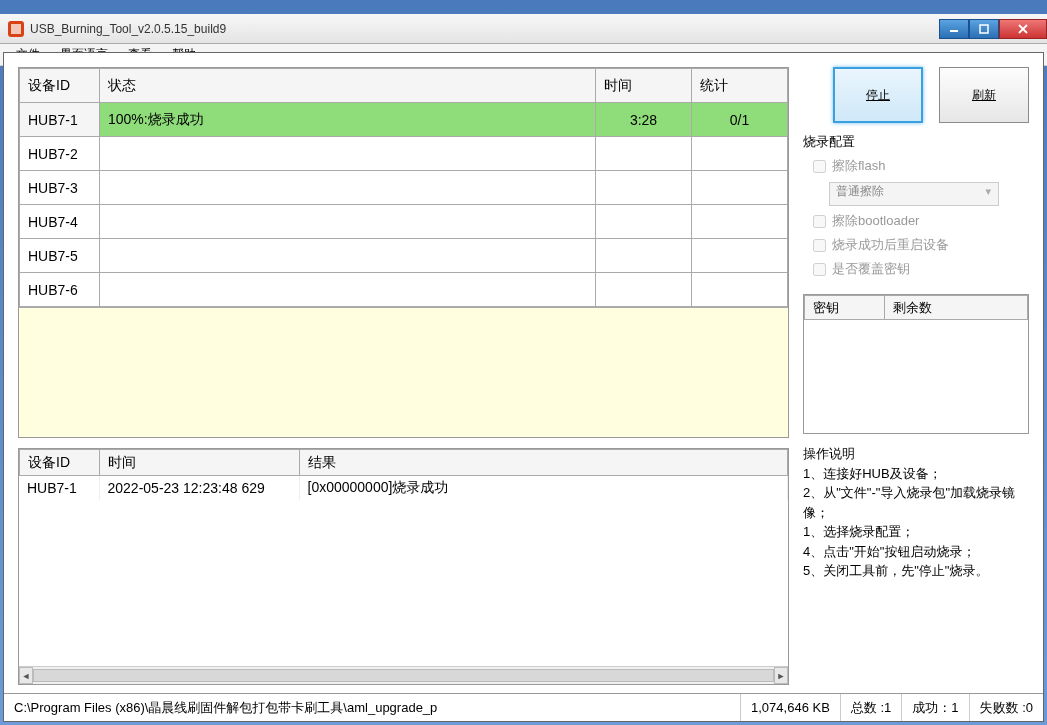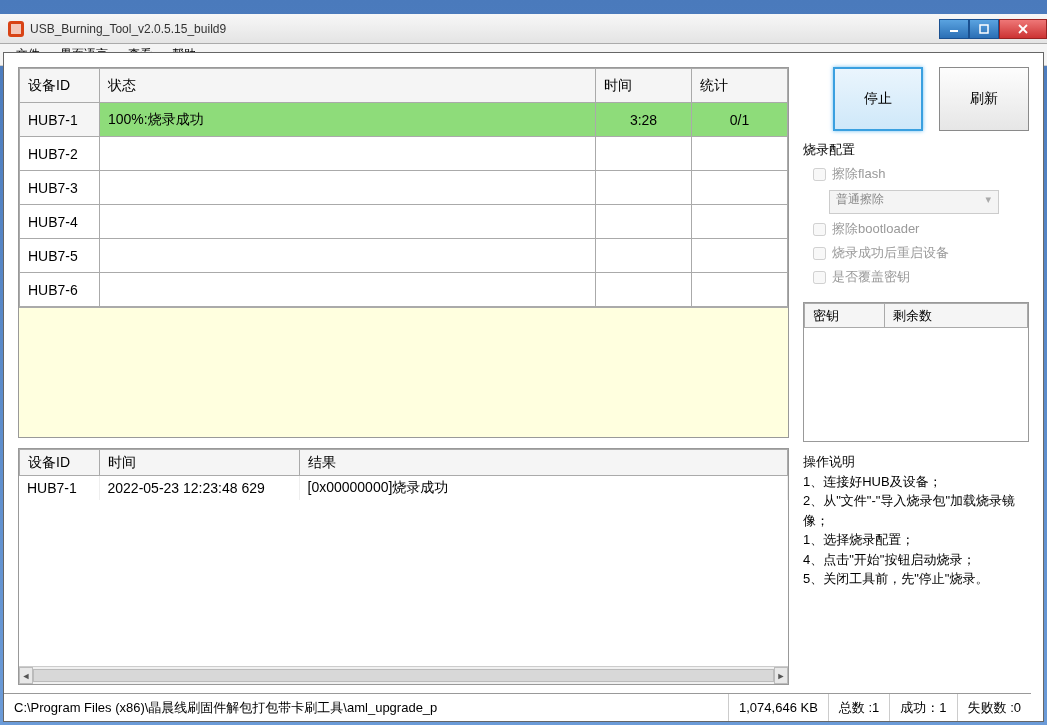--- a/index.html
+++ b/index.html
@@ -48,21 +48,21 @@
 .hscroll { height:18px; background:#f0f0f0; border-top:1px solid #ccc; position:relative;}
 .hscroll-thumb{position:absolute;left:14px;right:14px;top:2px;bottom:2px;background:#d8d8d8;border:1px solid #bbb;}
 .hscroll-btn{position:absolute;width:14px;top:0;bottom:0;background:#e8e8e8;border:1px solid #bbb;display:flex;align-items:center;justify-content:center;font-size:9px;color:#555;}
 .hscroll-btn.l{left:0;}
 .hscroll-btn.r{right:0;}
 .log-id-col{width:80px;}
 .log-time-col{width:200px;}
 
 
 .btn-row { display:flex; gap:16px; justify-content:flex-end; }
-.btn { width:90px; height:64px; border:1px solid #8a8a8a; background:linear-gradient(#fdfdfd,#e6e6e6); font-size:14px; display:flex; align-items:center; justify-content:center; cursor:pointer;}
+.btn { width:90px; height:56px; border:1px solid #8a8a8a; background:linear-gradient(#fdfdfd,#e6e6e6); font-size:12px; display:flex; align-items:center; justify-content:center; cursor:pointer;text-decoration:underline;}
 .btn.primary { border:2px solid #3aa0e0; background:linear-gradient(#eaf5fd,#cfe8f9); box-shadow:0 0 4px #6cbef0;}
 
 
 .group { border:0; }
 .group-title { font-size:13px; margin-bottom:2px; }
 .cfg-item { display:flex; align-items:center; gap:6px; font-size:13px; color:#999; margin:6px 0 6px 10px;}
 .cfg-item input[type=checkbox]{width:13px;height:13px;}
 .cfg-select { width:170px; height:24px; margin-left:26px; font-size:12px; color:#888; background:#f4f4f4; border:1px solid #ccc; padding:0 6px;}
 .cfg-select-wrap{position:relative;display:inline-block;}
 .cfg-select-wrap::after{content:"▾";position:absolute;right:8px;top:3px;color:#aaa;font-size:11px;}
@@ -70,21 +70,21 @@
 
 .key-box { border:1px solid #999; height:140px; }
 .key-box .tbl th{height:24px;padding:2px 8px;font-size:13px;}
 .key-col1{width:80px;}
 
 
 .instr { font-size:13px; line-height:1.5; }
 .instr-title{margin-bottom:0;}
 
 
-.statusbar { position:absolute; left:0; right:12px; bottom:0; height:28px; border-top:1px solid #999; display:flex; align-items:center; font-size:13px; }
+.statusbar { position:absolute; left:0; right:0; bottom:0; height:28px; border-top:1px solid #999; display:flex; align-items:center; font-size:13px; }
 .status-cell { padding:0 10px; height:100%; display:flex; align-items:center; border-right:1px solid #ccc;}
 .status-cell.path{flex:1;min-width:0;white-space:nowrap;overflow:hidden;}
 .status-cell:last-child{border-right:none;}
 </style>
 </head>
 <body>
 
 <div class="titlebar">
   <div class="titlebar-left">
     <span class="app-icon">

